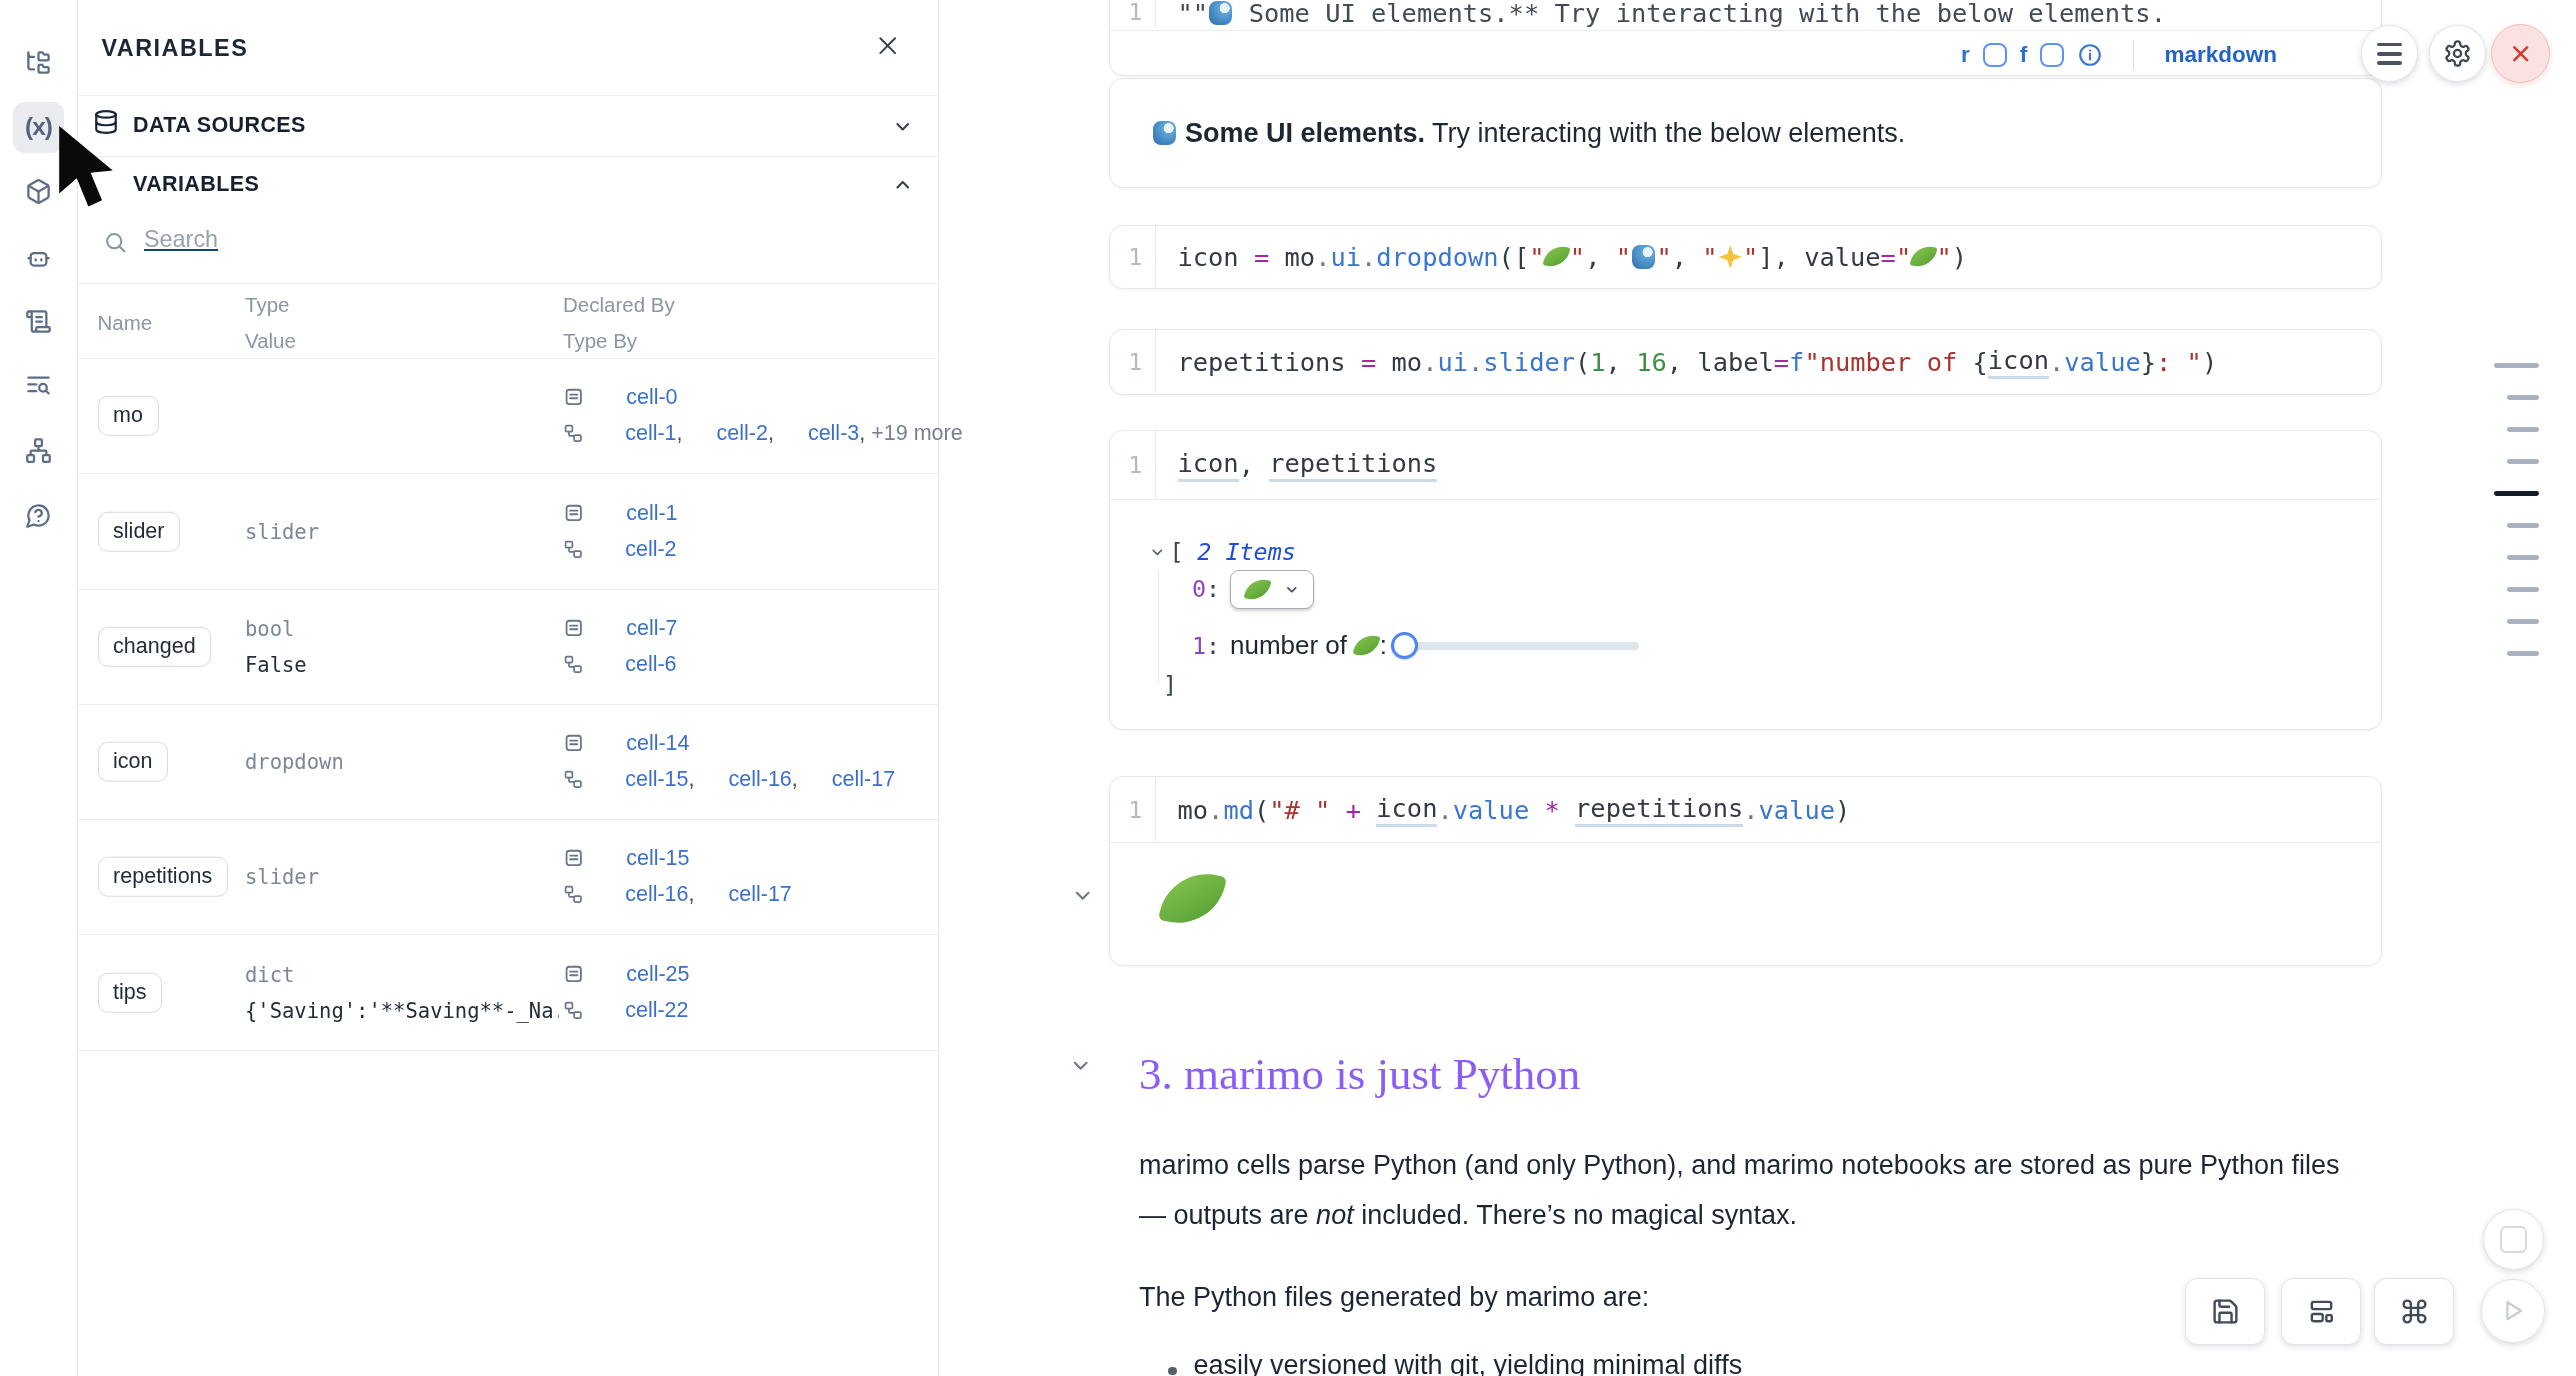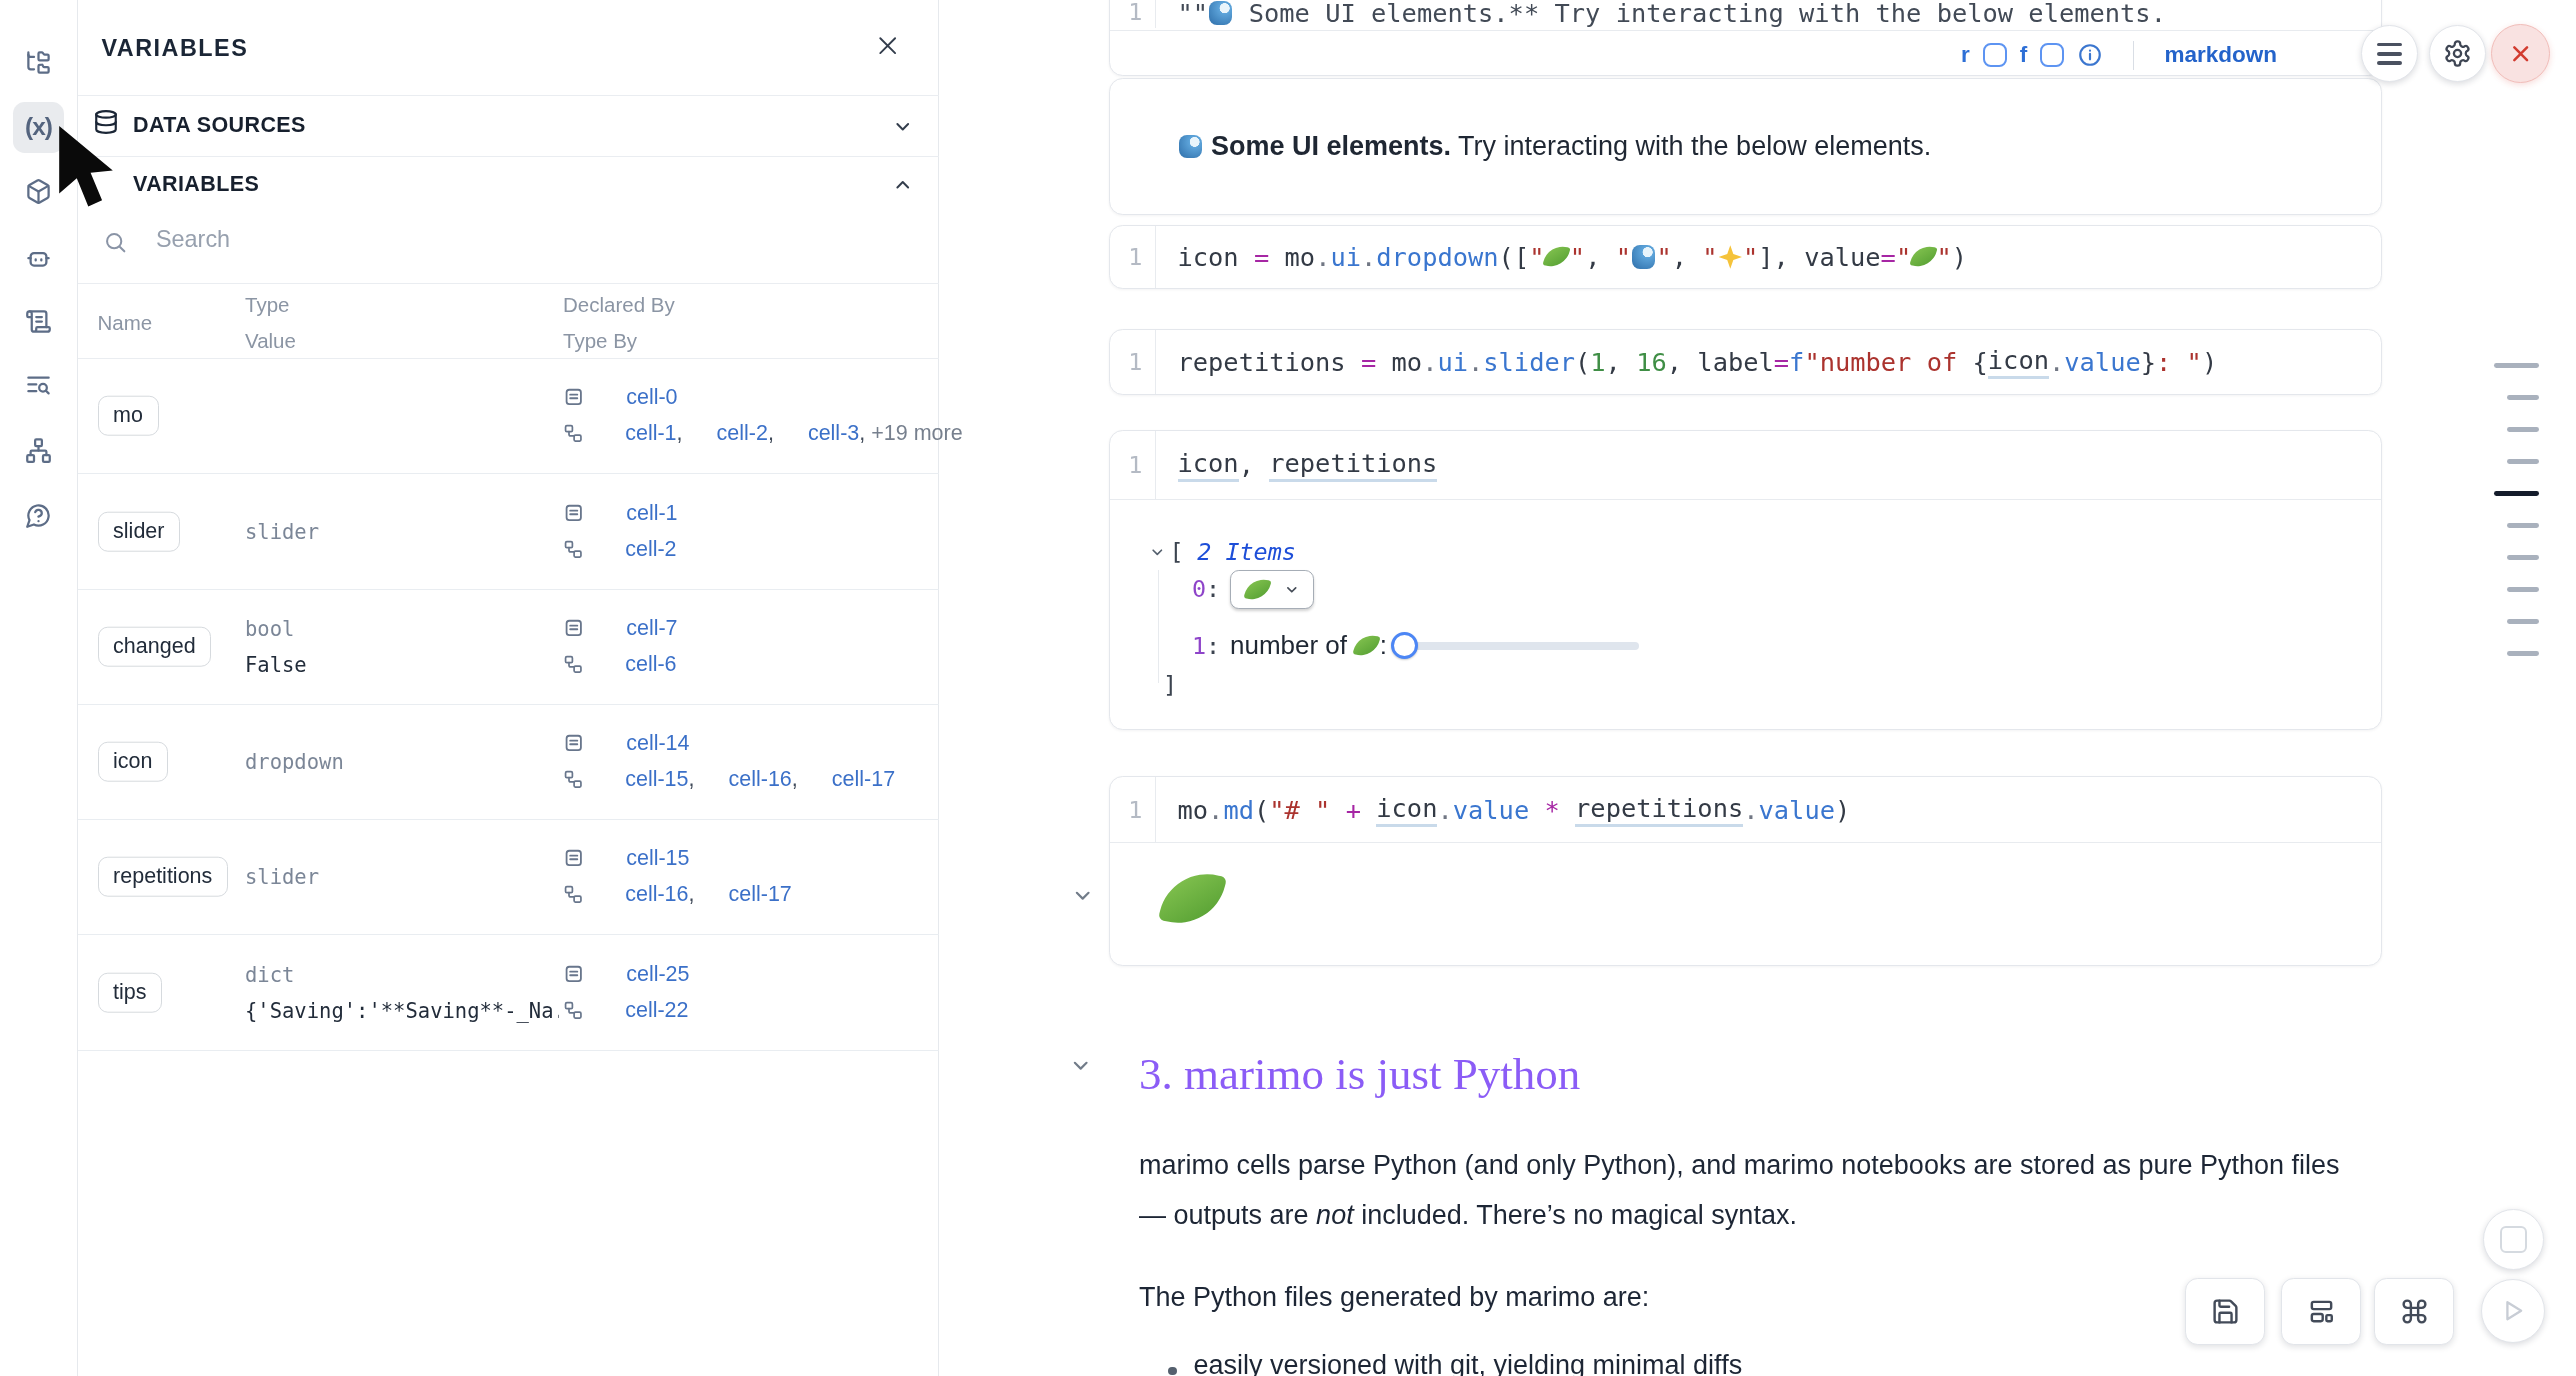--- a/index.html
+++ b/index.html
@@ -20,22 +20,22 @@
   
   .panel{position:absolute;left:78px;top:0;width:861px;height:1377px;background:#fff;
          border-right:1px solid #e6e9ed;box-sizing:border-box;z-index:4;}
   .p-title{position:absolute;left:23.4px;top:35px;font-size:23.4px;font-weight:700;letter-spacing:1.5px;color:#1b2636;}
   .p-close{position:absolute;left:797px;top:33px;color:#333d4c;cursor:pointer;}
   .pdiv{position:absolute;left:0;width:861px;height:1px;background:#eaedf1;}
   .sec-ic{position:absolute;left:14.6px;top:109px;color:#1b2636;}
   .sec-lbl{position:absolute;font-size:21.5px;font-weight:700;letter-spacing:0.4px;color:#17202e;}
   .sec-chv{position:absolute;left:814px;color:#333d4c;}
   .srch-ic{position:absolute;left:25.4px;top:230px;color:#8a94a6;}
-  .srch{position:absolute;left:76px;top:225px;width:508px;border:none;outline:none;font-size:23.4px;
-        font-family:"Liberation Sans",sans-serif;color:#0c4a6e;background:transparent;}
+  .srch{position:absolute;left:64px;top:225px;width:508px;border:none;outline:none;font-size:23.4px;
+        font-family:"Liberation Sans",sans-serif;color:#0c4a6e;background:transparent;text-decoration:underline;}
   .srch::placeholder{color:#97a0ae;}
   .th{position:absolute;font-size:20.5px;color:#8b95a4;}
   .vrow{position:absolute;left:0;width:861px;height:115px;border-bottom:1px solid #e9edf1;}
   .badge{position:absolute;left:19.5px;top:50%;transform:translateY(-50%);border:1.5px solid #d6dade;
          border-radius:9.8px;padding:6.8px 14.6px;font-size:21.5px;color:#222c3a;background:#fff;white-space:nowrap;}
   .tv{position:absolute;left:167px;top:50%;transform:translateY(-50%);line-height:36px;width:314px;overflow:hidden;}
   .tv .t{display:block;font-family:"DejaVu Sans Mono",monospace;font-size:20.5px;color:#7b8697;white-space:nowrap;}
   .tv .v{display:block;font-family:"DejaVu Sans Mono",monospace;font-size:20.5px;color:#222c3a;white-space:nowrap;}
   .tv span:empty{display:none;}
   .du{position:absolute;left:485px;top:50%;transform:translateY(-50%);display:flex;flex-direction:column;gap:11.7px;}
@@ -74,21 +74,21 @@
 
   .m-top{top:-57px;height:133px;}
   .m-top .codeline{height:84px;align-items:flex-end;padding-bottom:2px;}
   .m-top .lno{padding-bottom:2px;}
   .cellfooter{height:48px;border-top:1px solid #e8ebef;display:flex;align-items:center;justify-content:flex-end;gap:12.7px;padding-right:104px;}
   .rf{color:#2d6fd6;font-size:22.5px;font-weight:600;}
   .cb{width:24.4px;height:24.4px;border:2.4px solid #5d94f2;border-radius:7.8px;box-sizing:border-box;}
   .vdiv{width:1px;height:29px;background:#d9dee5;margin:0 17.6px;}
   .mdlabel{color:#2463ca;font-size:22.5px;font-weight:700;}
 
-  .out1{top:78px;height:137px;display:flex;align-items:center;padding-left:68px;font-size:27px;box-sizing:border-box;}
+  .out1{top:78px;height:110px;display:flex;align-items:center;padding-left:42px;font-size:27px;box-sizing:border-box;}
   .c2{top:225px;height:64px;}
   .c3{top:329px;height:66px;}
 
   .c4{top:430px;height:300px;}
   .c4 .codeline{height:68px;border-bottom:1px solid #e8ebef;}
   .tguide{position:absolute;left:48px;top:139px;height:113px;width:1px;background:#e7eaee;}
   .thead{position:absolute;left:39px;top:107px;display:flex;align-items:center;gap:3.9px;font-family:"DejaVu Sans Mono",monospace;font-size:23.4px;color:#3c4450;}
   .thead .lbl{font-style:italic;color:#1d4ed8;margin-left:9.8px;}
   .idx{font-family:"DejaVu Sans Mono",monospace;font-size:23.4px;color:#8e44c9;}
   .colon{font-family:"DejaVu Sans Mono",monospace;font-size:23.4px;color:#3c4450;margin-right:9.8px;}

